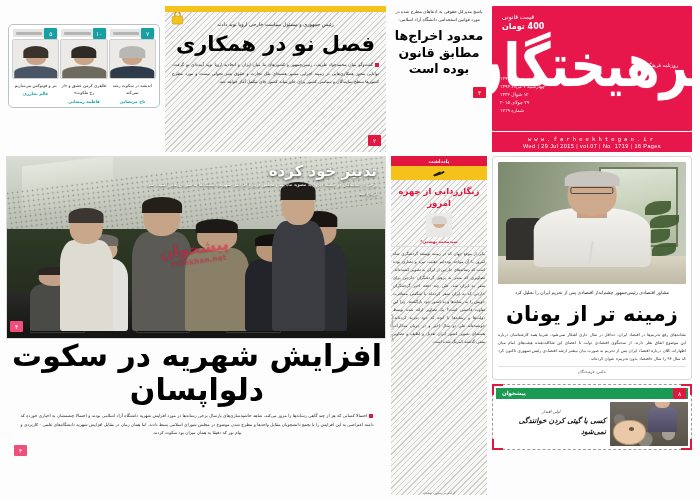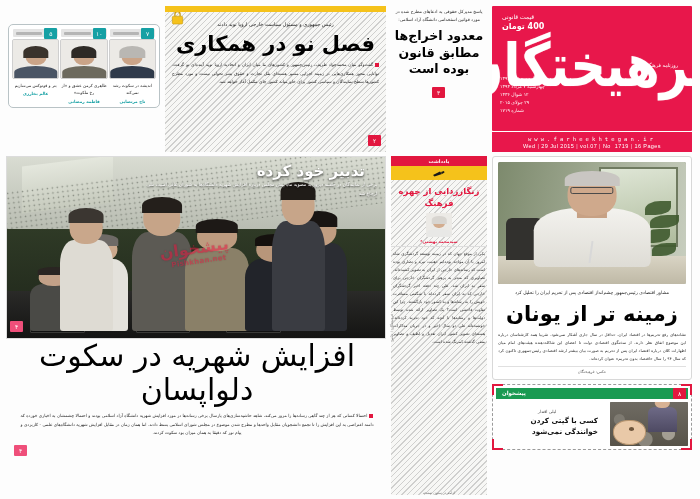--- a/index.html
+++ b/index.html
@@ -78,21 +78,21 @@
   .mast-meta{
     color:#fff;font-size:5.5px;letter-spacing:.4px;direction:ltr;
     font-family:"Liberation Sans",sans-serif;
   }
   .mast-meta span{margin:0 2px;}
   .mast-meta i{font-style:normal;opacity:.75;}
 
   
   .teaser-col{
     width:96px;display:flex;flex-direction:column;
-    padding-top:2px;box-sizing:border-box;align-items:center;
+    padding-top:2px;box-sizing:border-box;
   }
   .teaser-kicker{
     font-size:4.4px;line-height:1.85;color:#2a2a2a;
     text-align:center;padding:0 3px;margin-bottom:4px;
   }
   .teaser-head{
     font-size:12.5px;font-weight:700;line-height:1.32;color:#000;
     text-align:center;letter-spacing:-.3px;
   }
   .teaser-badge-wrap{margin-top:4px;text-align:right;padding-right:1px;}
@@ -321,21 +321,21 @@
     background:#101010;border:1px solid #3a3a38;border-radius:1px;
   }
   .fig{position:absolute;bottom:4%;}
   .fig .h{position:absolute;left:50%;transform:translateX(-50%);
           top:0;width:62%;height:27%;border-radius:46%;}
   .fig .hr{position:absolute;left:50%;transform:translateX(-50%);
           top:-3%;width:66%;height:13%;border-radius:50% 50% 0 0;background:#2a2522;}
   .fig .b{position:absolute;left:0;right:0;top:24%;bottom:0;
           border-radius:26% 26% 3px 3px;}
   .main-overlay-head{
-    position:absolute;top:5px;right:20px;color:#fff;font-size:15px;
+    position:absolute;top:5px;right:8px;color:#fff;font-size:15px;
     font-weight:700;text-shadow:0 1px 3px rgba(0,0,0,.75);letter-spacing:-.4px;
   }
   .main-overlay-sub{
     position:absolute;top:24px;right:8px;width:62%;color:#fff;
     font-size:4.6px;line-height:1.95;text-align:right;
     text-shadow:0 1px 2px rgba(0,0,0,.8);
   }
   .watermark{
     position:absolute;left:50%;top:50%;transform:translate(-52%,-34%) rotate(-8deg);
     color:#e2173f;font-size:16px;font-weight:700;opacity:.55;
@@ -344,21 +344,21 @@
   .watermark small{
     display:block;font-size:7px;letter-spacing:.3px;opacity:.95;
     transform:translateX(-4px);
   }
   .main-photo-badge{position:absolute;left:3px;bottom:3px;}
   .main-kicker{
     font-size:6.4px;font-weight:700;text-align:center;color:#111;
     margin:7px 0 4px;
   }
   .main-head{
-    font-size:30px;font-weight:400;text-align:center;color:#000;
+    font-size:30px;font-weight:700;text-align:center;color:#000;
     letter-spacing:-1.1px;line-height:1.12;
   }
   .main-body{
     font-size:4.3px;line-height:2.0;text-align:center;color:#2b2b2b;
     margin-top:6px;padding:0 12px;
   }
   .main-body .sq{
     display:inline-block;width:4px;height:4px;background:#e2173f;
     margin-left:2px;vertical-align:middle;
   }
@@ -373,21 +373,21 @@
   .promo .corner{position:absolute;width:9px;height:9px;border:2px solid #e2173f;}
   .promo .c-tl{top:-1px;right:-1px;border-left:0;border-bottom:0;}
   .promo .c-tr{top:-1px;left:-1px;border-right:0;border-bottom:0;}
   .promo .c-bl{bottom:-1px;right:-1px;border-left:0;border-top:0;}
   .promo .c-br{bottom:-1px;left:-1px;border-right:0;border-top:0;}
   .promo-bar{
     height:11px;background:#1a9a52;display:flex;align-items:center;
     justify-content:space-between;padding:0 2px;box-sizing:border-box;
   }
   .promo-bar .t{color:#fff;font-size:5.5px;font-weight:700;padding-left:4px;}
-  .promo-main{display:flex;gap:12px;margin-top:3px;height:44px;}
+  .promo-main{display:flex;gap:4px;margin-top:3px;height:44px;font-style:italic;}
   .promo-txt{flex:1;display:flex;flex-direction:column;
     justify-content:center;align-items:center;text-align:center;}
   .promo-kick{font-size:4.2px;color:#444;margin-bottom:2px;}
   .promo-head{font-size:7.2px;font-weight:700;line-height:1.5;color:#111;}
   .promo-photo{
     width:78px;height:100%;position:relative;overflow:hidden;
     border-radius:1px;background:#8e8b84;
   }
   .promo-photo .rocks{
     position:absolute;inset:0;
@@ -588,21 +588,21 @@
     </div>
 
     <div class="note-col hatch">
       <div class="note-bar rtl">یادداشت</div>
       <div class="note-yellow">
         <svg class="note-pen" viewBox="0 0 28 14">
           <path d="M2 10 L16 3 L20 8 L5 13 Z" fill="#1a1a1a"></path>
           <path d="M20 8 L25 5 L24 2 L18 4 Z" fill="#1a1a1a"></path>
         </svg>
       </div>
-      <div class="note-head rtl">زنگارزدایی از چهره فرهنگ</div>
+      <div class="note-head rtl">زنگارزدایی از چهره امروز</div>
       <div class="note-photo">
         <div class="face">
           <div class="bg"></div>
           <div class="shoulders" style="background:#e8e8e6"></div>
           <div class="head" style="background:#d3ad8f"></div>
           <div class="hair" style="background:#d8d5d0"></div>
         </div>
       </div>
       <div class="note-author rtl">سیدمحمد بهشتی*</div>
       <div class="note-body rtl">یکی از موقع جهان که در زمینه توسعه گردشگری شاه امروز با آن مواجه بوده‌ایم ذهنیت تیره و تصاری بوده است که رسانه‌های خارجی از ایران به تصویر کشیده‌اند. تصاویری که منجر به پرهیز گردشگران خارجی برای سفر به ایران شد. طی چند دفعه اخیر گردشگران خارجی که به ایران سفر کرده‌اند با شگفتی مسافرت خویش را به رسانه‌ها و به کشور خود بازگشتند. چرا این تفاوت فاحشی است؟ یک تصاویر ارائه شده توسط دولت‌ها و رسانه‌ها با آنچه که خود تجربه کرده‌اند. خوشبختانه طی دو سال اخیر و در جریان مذاکرات هسته‌ای تصویر کشور ایران تعدیل و لطیف و تصاویر منفی گذشته کمرنگ شده است.</div>

